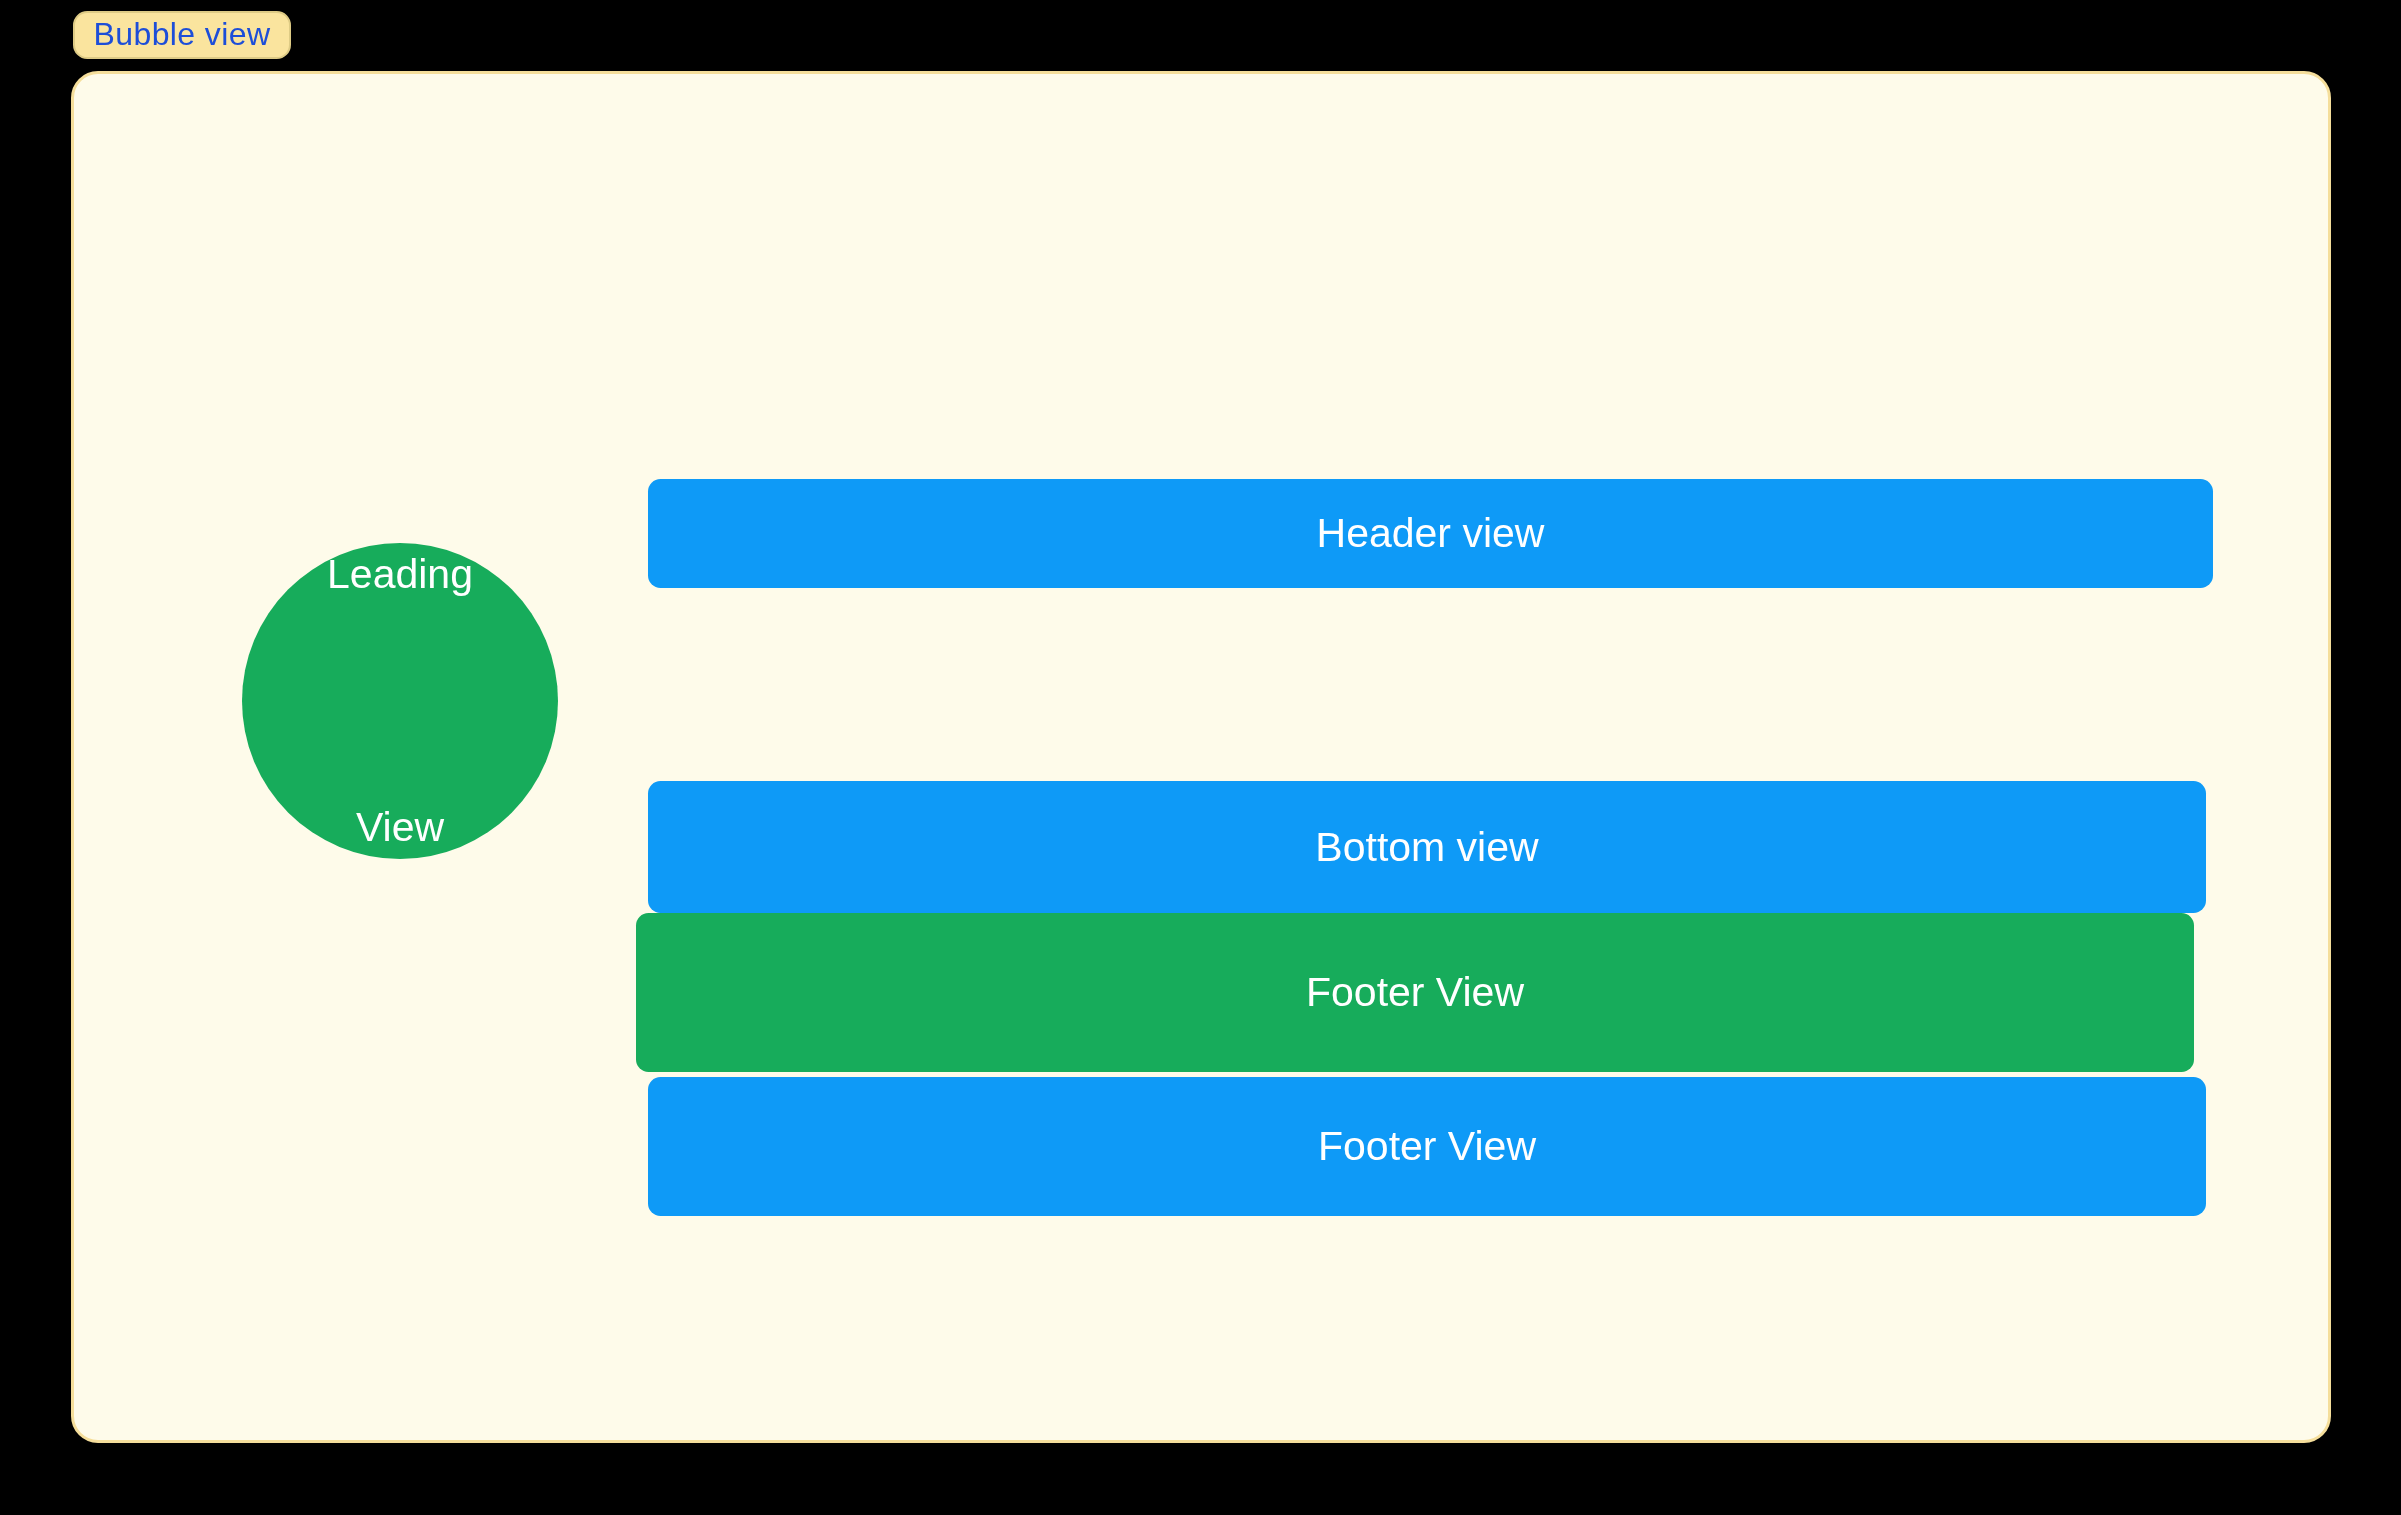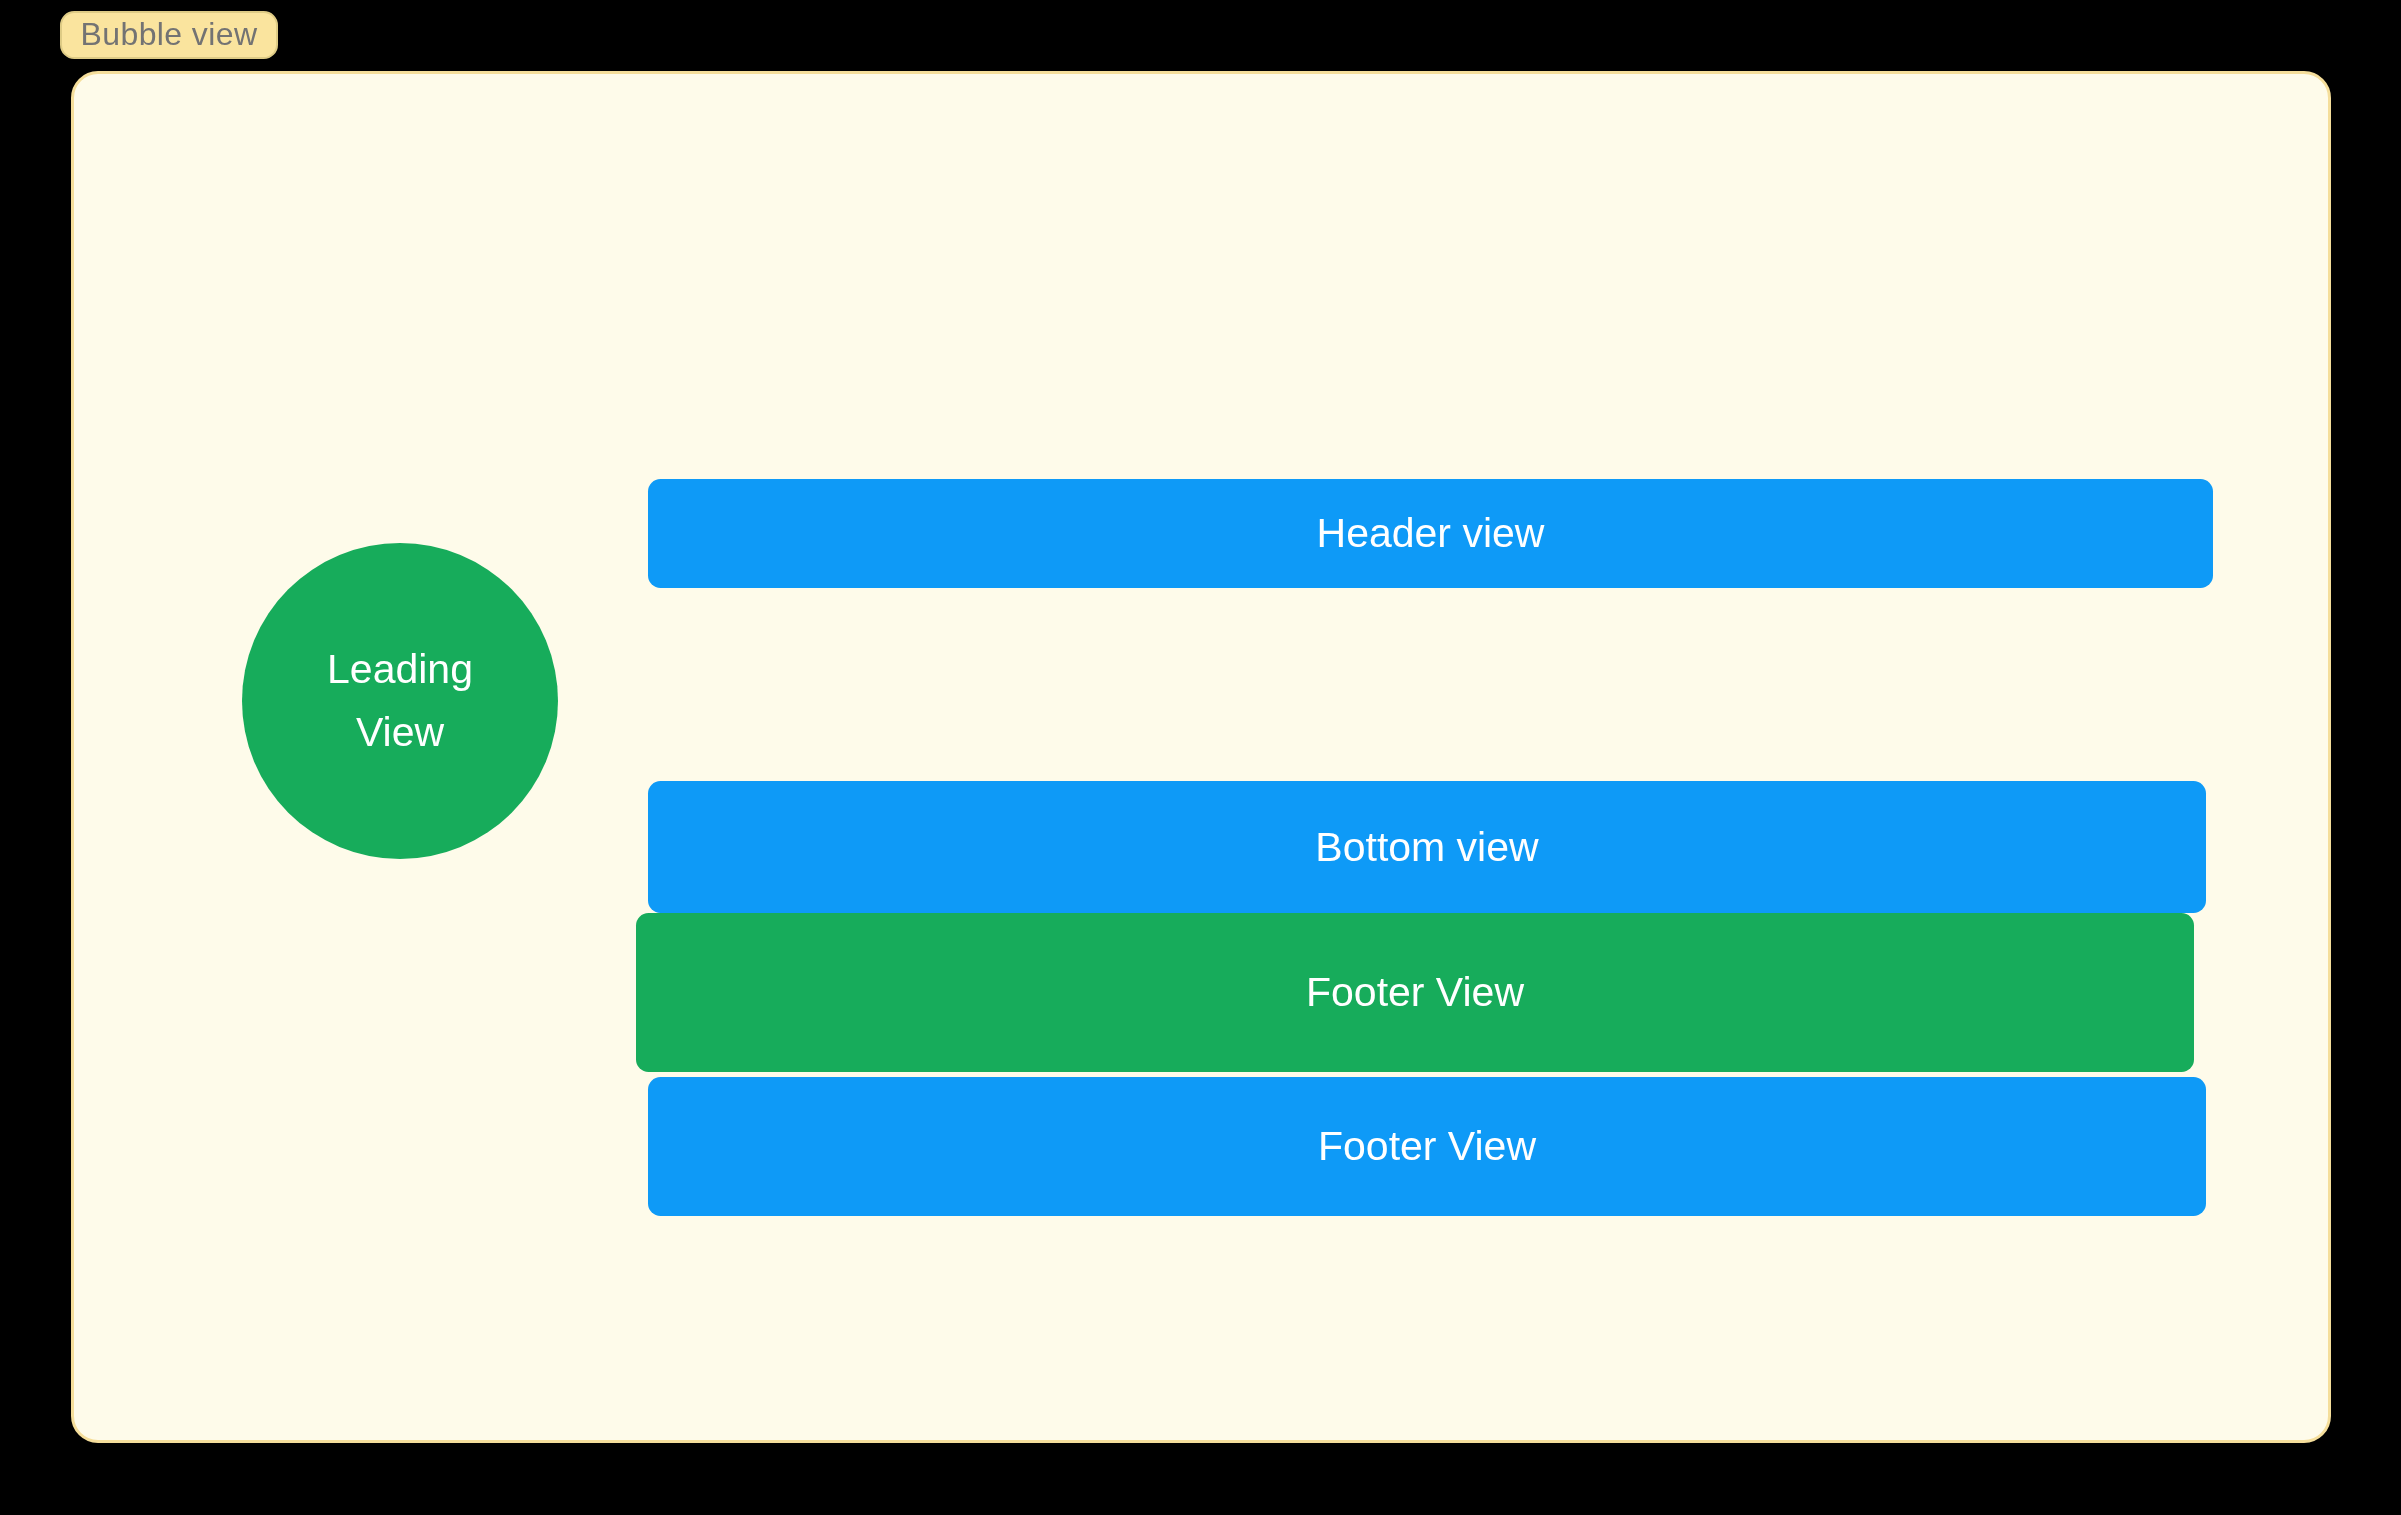--- a/index.html
+++ b/index.html
@@ -11,33 +11,33 @@
   .stage {
     position: relative;
     width: 2401px;
     height: 1515px;
     background: #000000;
     overflow: hidden;
   }
   
   .chip {
     position: absolute;
-    left: 60px;
+    left: 73px;
     top: 10.7px;
     width: 218px;
     height: 48px;
     box-sizing: border-box;
     background: #FAE49E;
     border: 2.7px solid #DECB85;
     border-radius: 14.3px;
     display: flex;
     align-items: center;
     justify-content: center;
     font-size: 32px;
-    color: #737373;
+    color: #1d4ed8;
     letter-spacing: 0.4px;
   }
   
   .panel {
     position: absolute;
     left: 71px;
     top: 71px;
     width: 2260px;
     height: 1372px;
     box-sizing: border-box;
@@ -51,21 +51,21 @@
     left: 242px;
     top: 543px;
     width: 316px;
     height: 316px;
     border-radius: 50%;
     background: #17AC5B;
     color: #FFFFFF;
     display: flex;
     flex-direction: column;
     align-items: center;
-    justify-content: center;
+    justify-content: space-between;
     font-size: 41px;
     line-height: 63px;
     text-align: center;
   }
   
   .bar {
     position: absolute;
     border-radius: 12.5px;
     display: flex;
     align-items: center;

